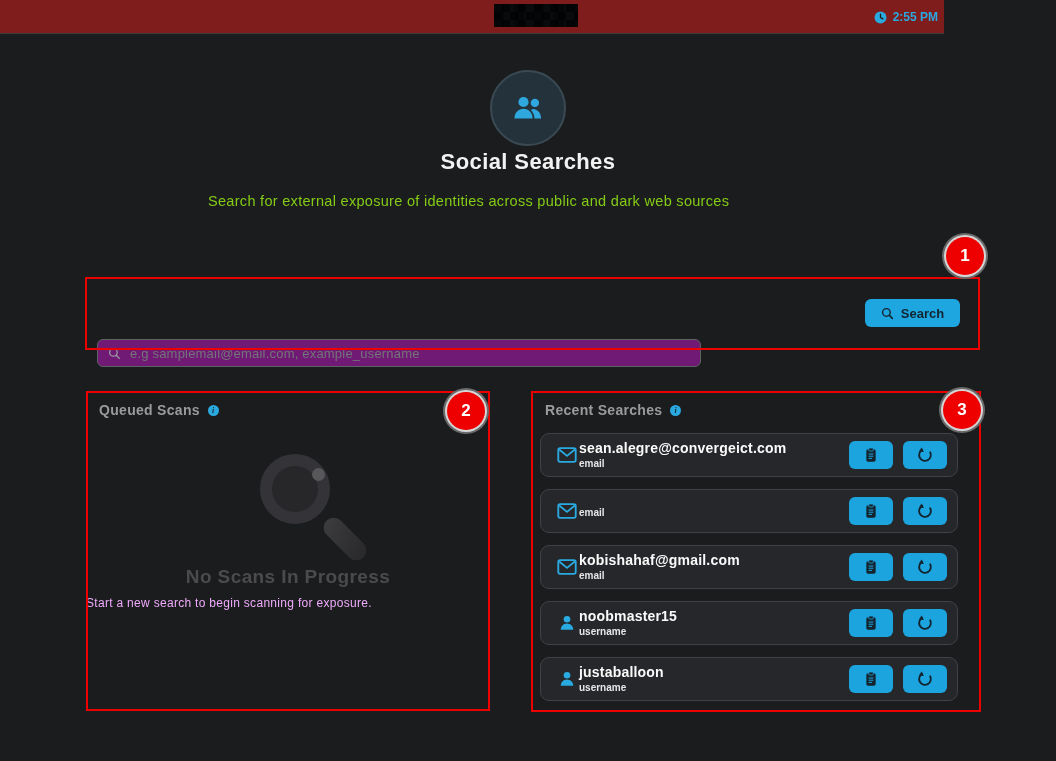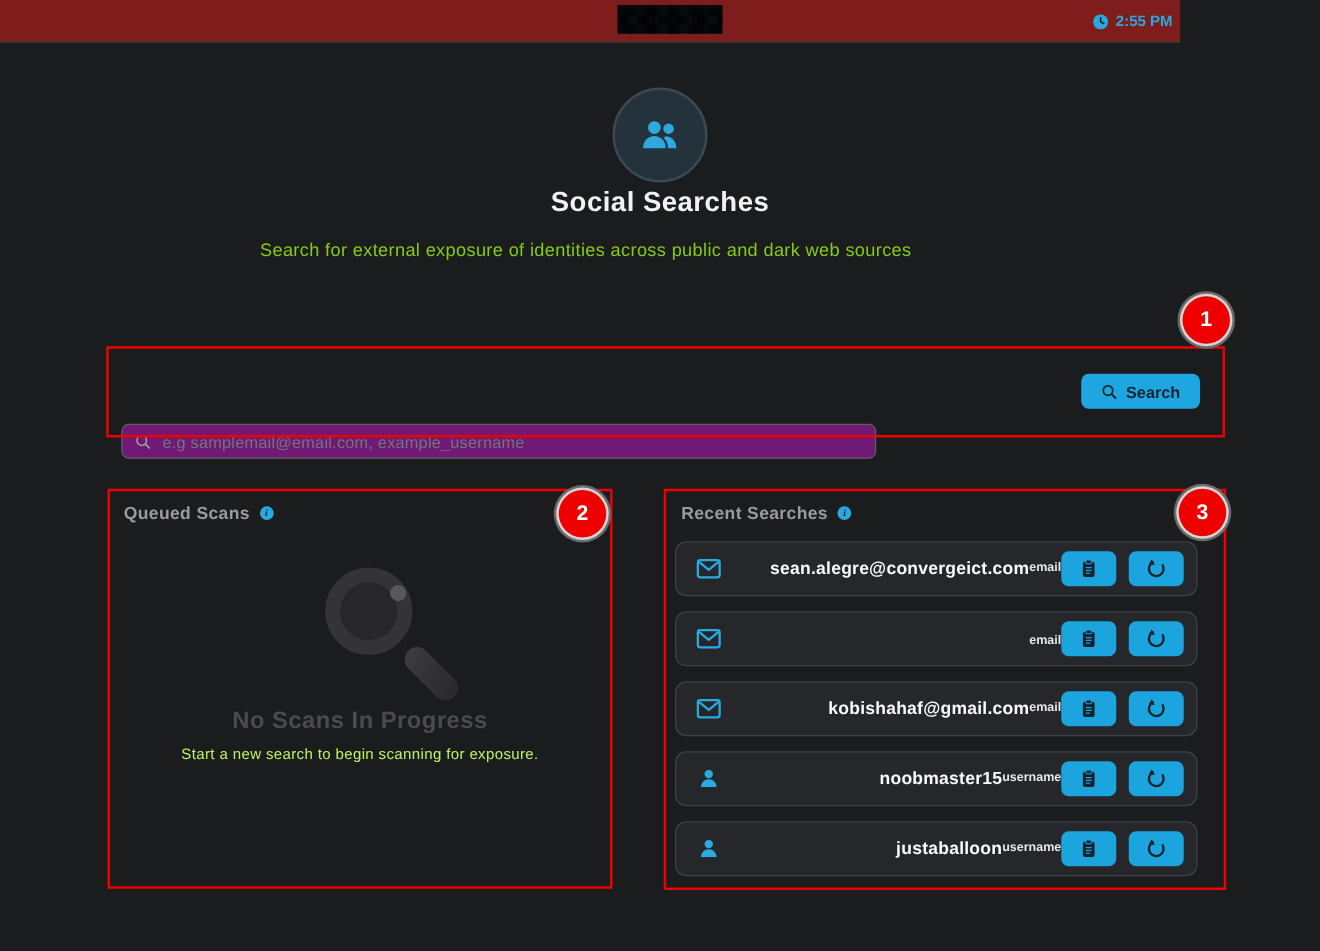--- a/index.html
+++ b/index.html
@@ -66,30 +66,30 @@
   
   .mag-circle{ position:absolute; left:260px; top:454px; width:70px; height:70px;
       border-radius:50%; border:12px solid #343438; background:#27272a; }
   .mag-highlight{ position:absolute; left:40px; top:2px; width:13px; height:13px;
       border-radius:50%; background:#58585b; }
   .mag-handle{ position:absolute; left:335px; top:513px; width:20px; height:52px;
       border-radius:10px; background:linear-gradient(160deg,#3d3d40,#28282b);
       transform:rotate(-45deg); }
   .empty-title{ position:absolute; left:86px; top:566px; width:404px; text-align:center;
       color:#4b4b4e; font-size:19px; font-weight:bold; letter-spacing:.4px; }
-  .empty-subtitle{ position:absolute; left:86px; top:596px; width:404px; text-align:center;
-      color:#bef264; font-size:12px; letter-spacing:.3px; }
+  .empty-subtitle{ position:absolute; left:86px; top:596px; width:404px; 
+      color:#f0abfc; font-size:12px; letter-spacing:.3px; }
 
   
   .rows{ position:absolute; left:540px; top:433px; width:418px; display:flex;
       flex-direction:column; gap:12px; }
   .row{ height:44px; background:#26272b; border:1px solid #3f4146; border-radius:9px;
       display:flex; align-items:center; padding:0 10px 0 14px; }
   .row-icon{ width:24px; display:flex; align-items:center; justify-content:center; }
-  .row-text{ flex:1; margin-left:17px; display:flex; flex-direction:row; justify-content:flex-end; }
+  .row-text{ flex:1; margin-left:0; display:flex; flex-direction:column; justify-content:flex-end; }
   .row-value{ color:#fafafa; font-size:14px; font-weight:bold; letter-spacing:.2px; line-height:1.1; }
   .row-type{ color:#e6e6e8; font-size:10px; font-weight:bold; margin-top:2px; }
   .row-actions{ display:flex; gap:10px; }
   .icon-btn{ width:44px; height:28px; background:#1ba4de; border:none; border-radius:6px;
       cursor:pointer; display:flex; align-items:center; justify-content:center; }
 </style>
 </head>
 <body>
 
 <div class="canvas">

